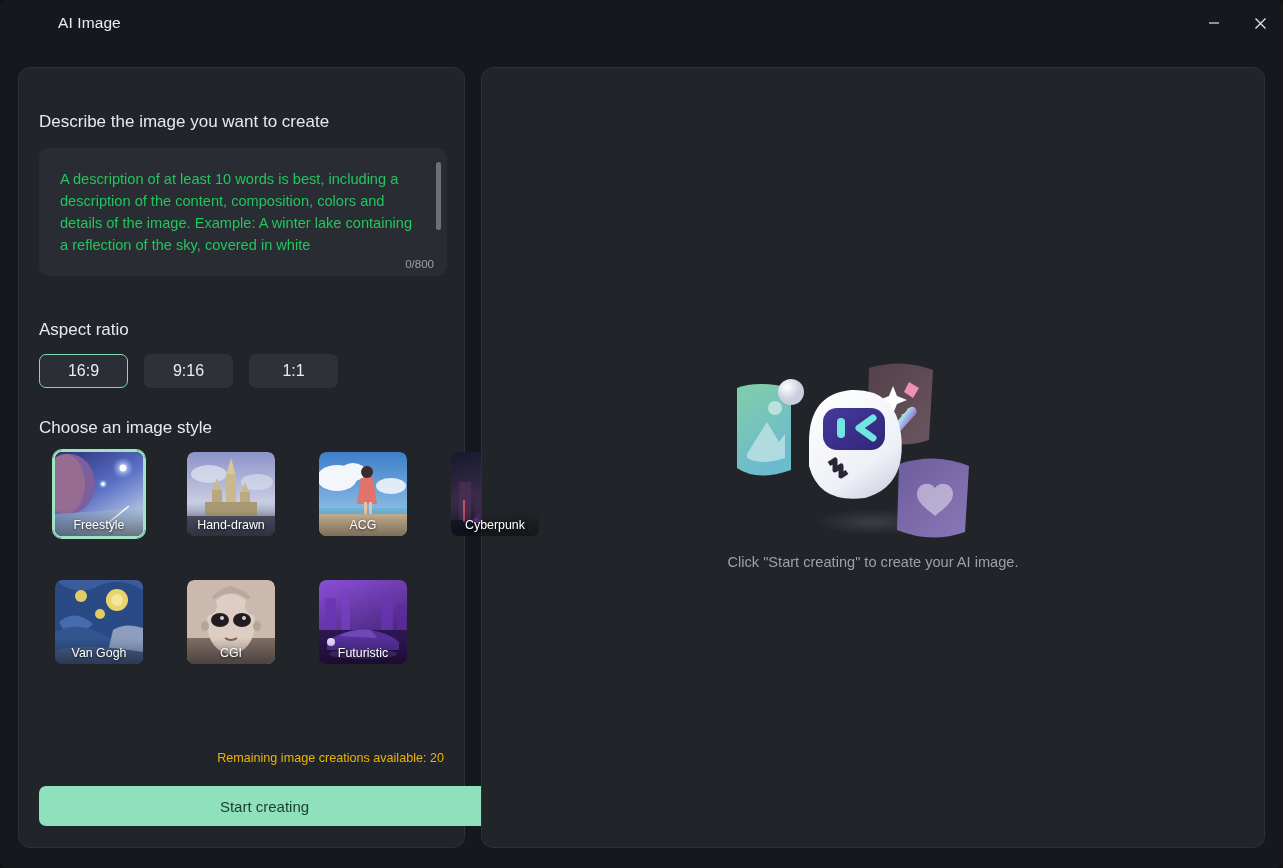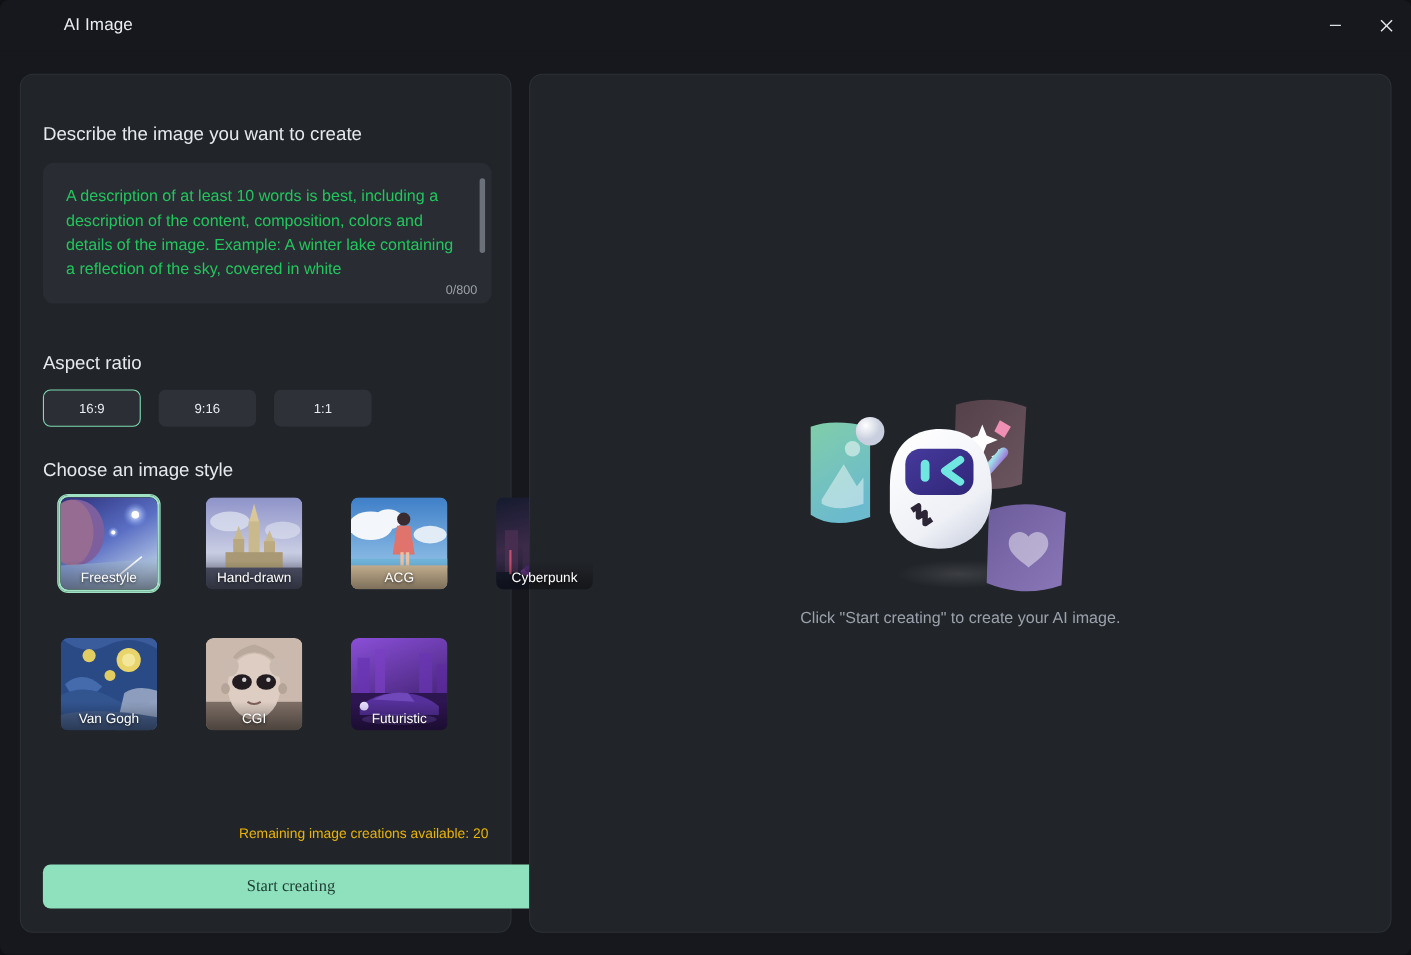--- a/index.html
+++ b/index.html
@@ -121,21 +121,21 @@
     display: flex;
     gap: 16px;
   }
   .aspect-btn {
     width: 89px; height: 34px;
     background: #2e3137;
     border: 1px solid transparent;
     border-radius: 7px;
     display: flex; align-items: center; justify-content: center;
     color: #e9ecf1;
-    font-size: 12px;
+    font-size: 16px;
     cursor: pointer;
   }
   .aspect-btn.selected {
     border-color: #7fdcb4;
     background: #2b2f35;
   }
 
   
   #style-label { position: absolute; left: 20px; top: 350px; }
   #style-grid {
@@ -192,21 +192,21 @@
   }
   #start-btn {
     position: absolute;
     left: 20px; bottom: 21px;
     width: 451px; height: 40px;
     background: #8fe0bd;
     border: none;
     border-radius: 7px;
     color: #1b3d31;
     font-size: 15px;
-    font-family: Liberation Serif, serif;
+    font-family: Liberation Sans, sans-serif;
     cursor: pointer;
   }
 
   
   #right-panel {
     position: absolute;
     left: 481px; top: 21px;
     width: 784px;
     height: 781px;
     background: #212429;

